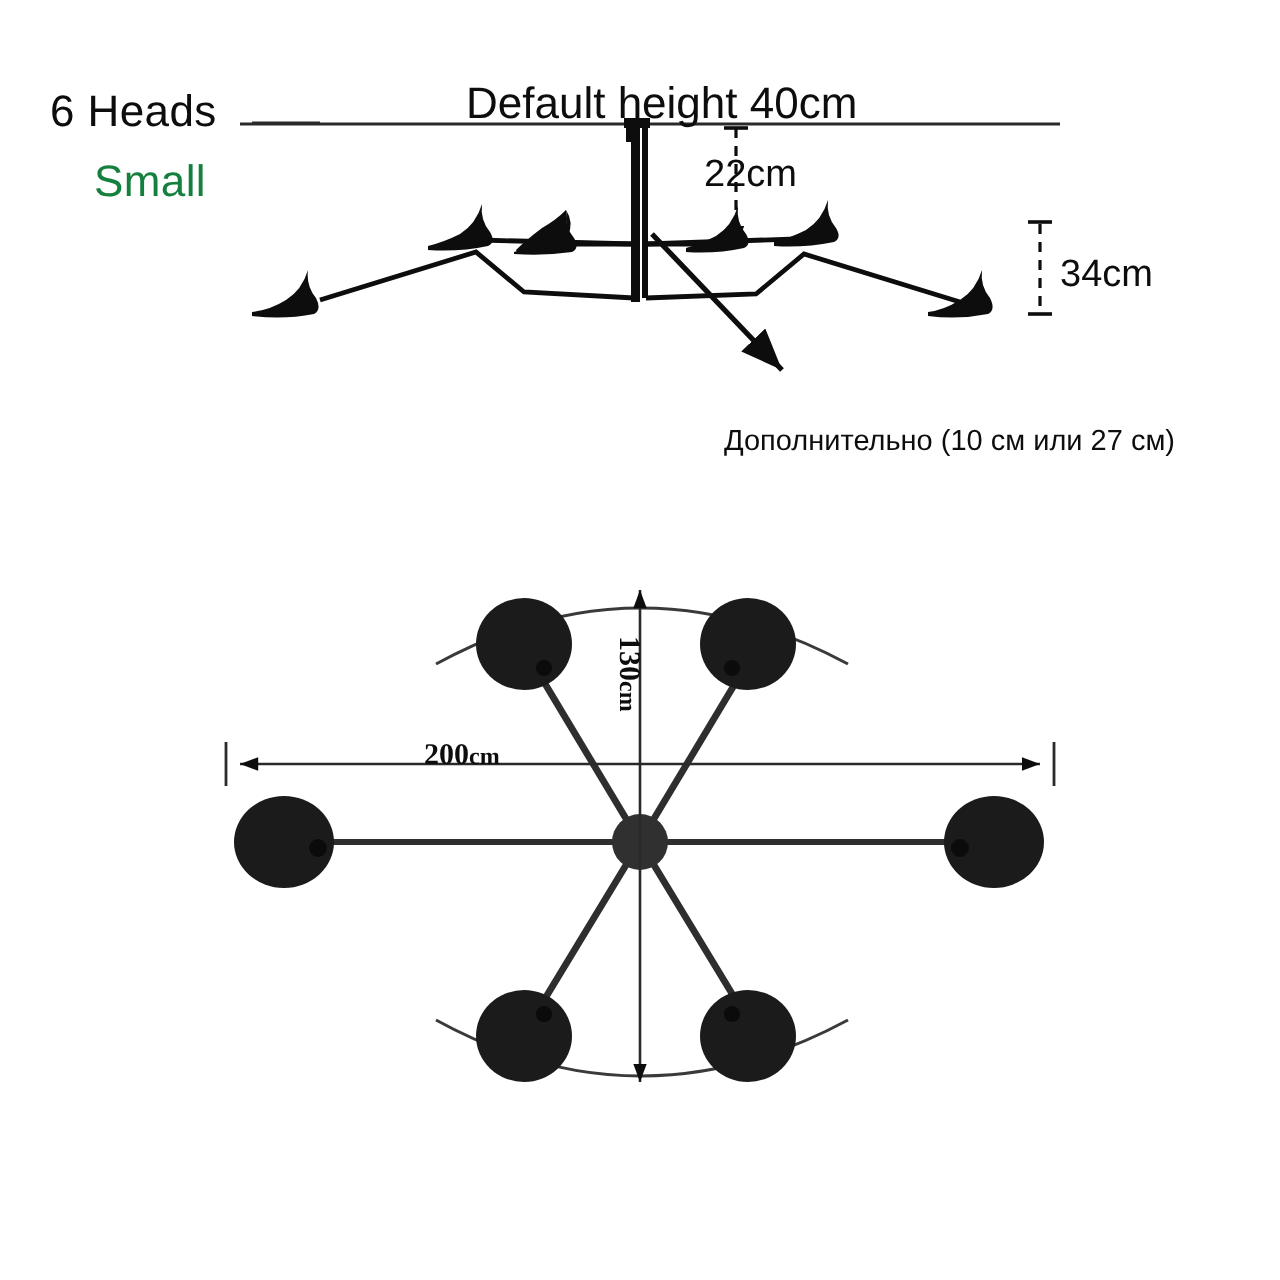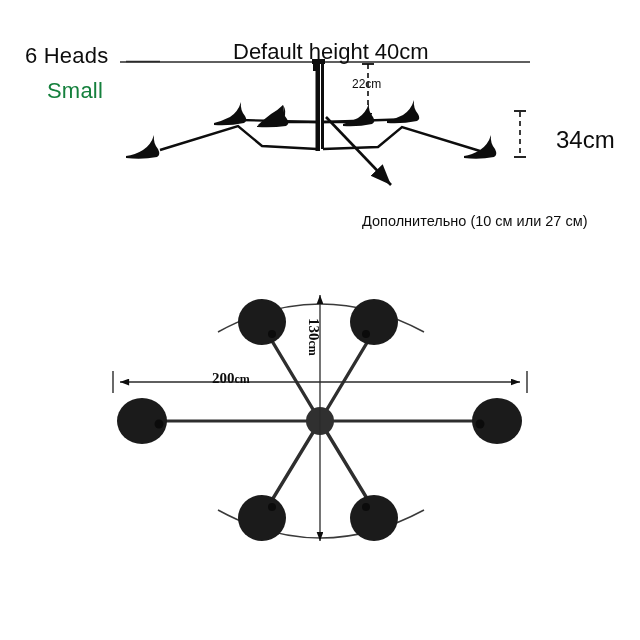--- a/index.html
+++ b/index.html
@@ -46,26 +46,26 @@
     letter-spacing: 0.2px;
   }
   .t-default-height {
     left: 233px;
     top: 41px;
     font-size: 22px;
   }
   .t-22cm {
     left: 352px;
     top: 78px;
-    font-size: 12px;
+    font-size: 19px;
   }
   .t-34cm {
-    left: 556px;
+    left: 530px;
     top: 128px;
-    font-size: 24px;
+    font-size: 19px;
   }
   .t-optional-en {
     left: 362px;
     top: 195px;
     font-size: 14.5px;
   }
   .t-optional-ru {
     left: 362px;
     top: 214px;
     font-size: 14.5px;

